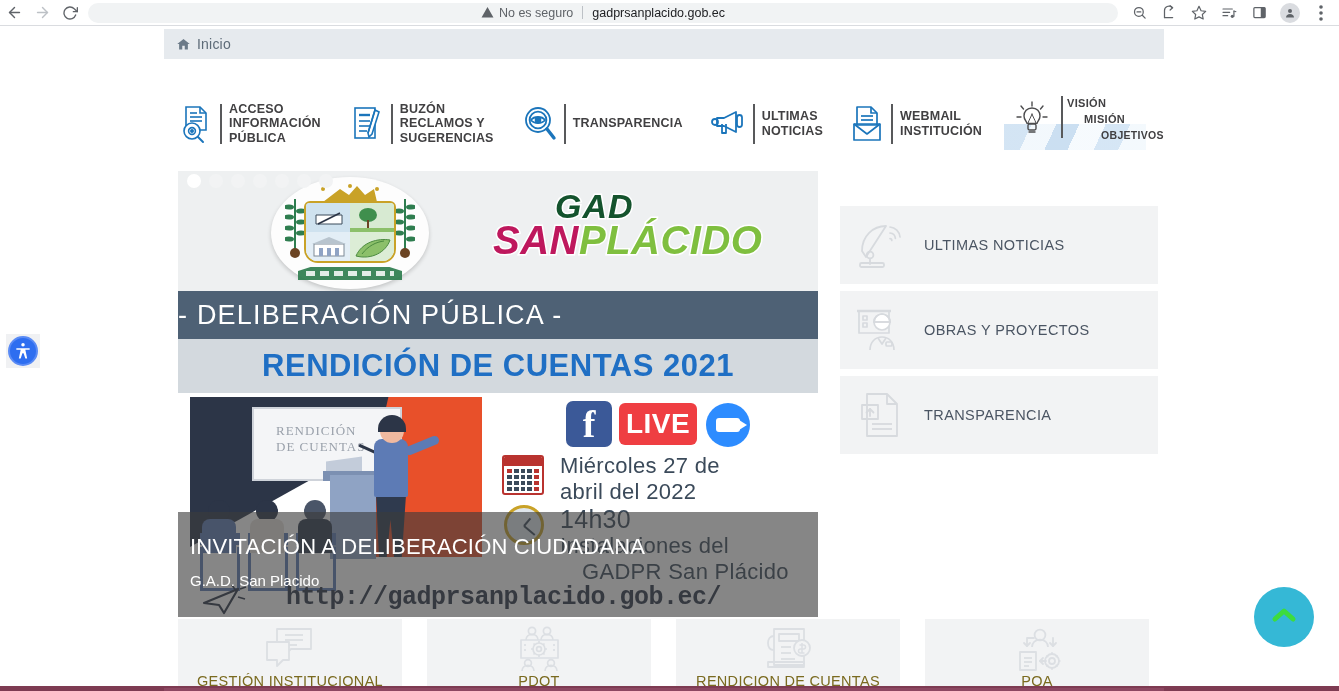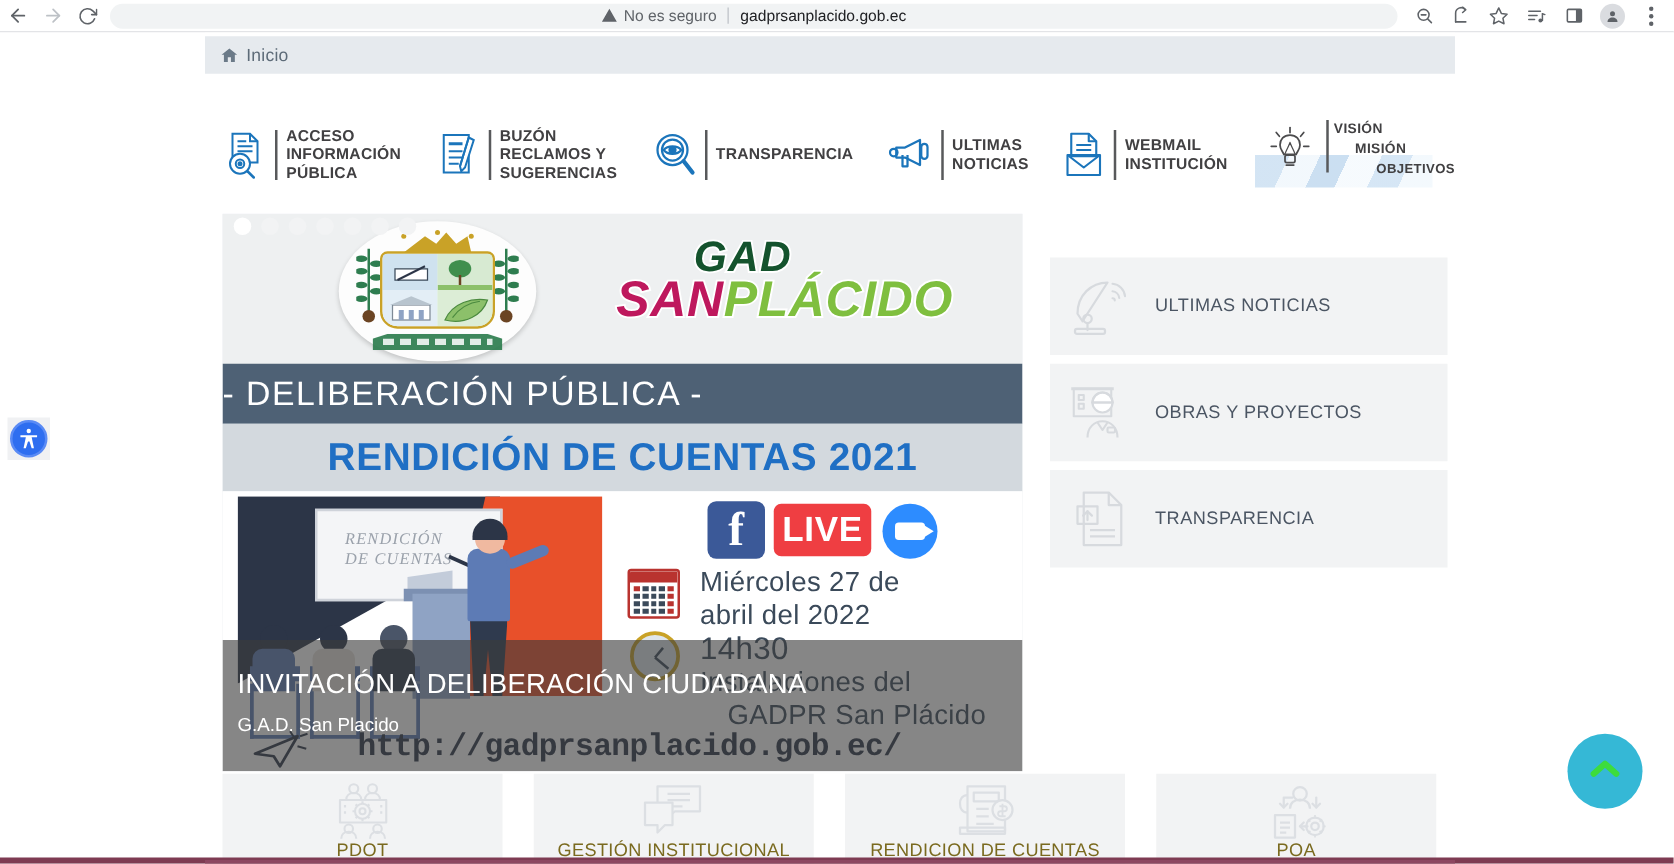--- a/index.html
+++ b/index.html
@@ -278,21 +278,21 @@
     clip-path: polygon(28% 0, 100% 0, 100% 100%, 0 100%);
   }
   #illo .screen {
     position: absolute; left: 62px; top: 10px;
     width: 150px; height: 74px;
     background: #f4f5f7; border: 2px solid #cfd3da;
   }
   #illo .screen-t1, #illo .screen-t2 {
     position: absolute; left: 22px;
     font-family: "Liberation Serif", serif;
-    font-style: italic; font-size: 13px; color: #9aa1ab;
+    font-size: 13px; color: #9aa1ab;
     letter-spacing: 1px;
   }
   #illo .screen-t1 { top: 14px; }
   #illo .screen-t2 { top: 30px; }
   #illo .podium {
     position: absolute; left: 140px; top: 78px;
     width: 46px; height: 84px; background: #8fa3c4;
   }
   #illo .podium2 {
     position: absolute; left: 133px; top: 74px;
@@ -983,51 +983,51 @@
           </svg>
         </span>
         <span class="sc-label">TRANSPARENCIA</span>
       </div>
     </div>
 
     <div id="bottom-tiles">
 
       <div class="tile">
         <span class="t-icon">
+          <svg width="54" height="46" viewBox="0 0 54 46" fill="none" stroke="#dcdfe3" stroke-width="1.8" stroke-linejoin="round">
+            <path d="M14 3h34v20H28l-8 7v-7h-6z"></path>
+            <line x1="22" y1="9" x2="40" y2="9"></line>
+            <line x1="22" y1="14" x2="40" y2="14"></line>
+            <line x1="22" y1="19" x2="34" y2="19"></line>
+            <path d="M4 16h22v18h-6l-6 6v-6H4z" fill="#f2f3f4"></path>
+          </svg>
+        </span>
+        <span class="t-label">GESTIÓN INSTITUCIONAL</span>
+      </div>
+
+      <div class="tile">
+        <span class="t-icon">
           <svg width="52" height="46" viewBox="0 0 52 46" fill="none" stroke="#dcdfe3" stroke-width="1.7" stroke-linejoin="round">
             <circle cx="19" cy="5" r="3.6"></circle>
               <path d="M13 14c0-3.4 2.6-5.6 6-5.6s6 2.2 6 5.6"></path>
             <circle cx="34" cy="5" r="3.6"></circle>
               <path d="M28 14c0-3.4 2.6-5.6 6-5.6s6 2.2 6 5.6"></path>
             <rect x="8" y="14" width="37" height="18"></rect>
             <circle cx="26" cy="23" r="6"></circle>
               <circle cx="26" cy="23" r="2.4"></circle>
             <path d="M26 15v2M26 29v2M18 23h2M32 23h2M20.5 17.5l1.5 1.5M30 27l1.5 1.5M31.5 17.5L30 19M22 27l-1.5 1.5"></path>
             <circle cx="15" cy="37" r="3.4"></circle>
               <path d="M9 45c0-3.4 2.6-5.6 6-5.6s6 2.2 6 5.6"></path>
             <circle cx="38" cy="37" r="3.4"></circle>
               <path d="M32 45c0-3.4 2.6-5.6 6-5.6s6 2.2 6 5.6"></path>
             <line x1="12" y1="18" x2="12" y2="28" stroke-dasharray="2 3"></line>
             <line x1="41" y1="18" x2="41" y2="28" stroke-dasharray="2 3"></line>
           </svg>
         </span>
         <span class="t-label">PDOT</span>
-      </div>
-
-      <div class="tile">
-        <span class="t-icon">
-          <svg width="54" height="46" viewBox="0 0 54 46" fill="none" stroke="#dcdfe3" stroke-width="1.8" stroke-linejoin="round">
-            <path d="M14 3h34v20H28l-8 7v-7h-6z"></path>
-            <line x1="22" y1="9" x2="40" y2="9"></line>
-            <line x1="22" y1="14" x2="40" y2="14"></line>
-            <line x1="22" y1="19" x2="34" y2="19"></line>
-            <path d="M4 16h22v18h-6l-6 6v-6H4z" fill="#f2f3f4"></path>
-          </svg>
-        </span>
-        <span class="t-label">GESTIÓN INSTITUCIONAL</span>
       </div>
 
       <div class="tile">
         <span class="t-icon">
           <svg width="52" height="46" viewBox="0 0 52 46" fill="none" stroke="#dcdfe3" stroke-width="1.8" stroke-linejoin="round">
             <rect x="12" y="3" width="30" height="36"></rect>
             <rect x="17" y="8" width="20" height="7"></rect>
             <line x1="19" y1="21" x2="29" y2="21"></line>
             <line x1="19" y1="27" x2="29" y2="27"></line>
             <line x1="19" y1="33" x2="33" y2="33"></line>

